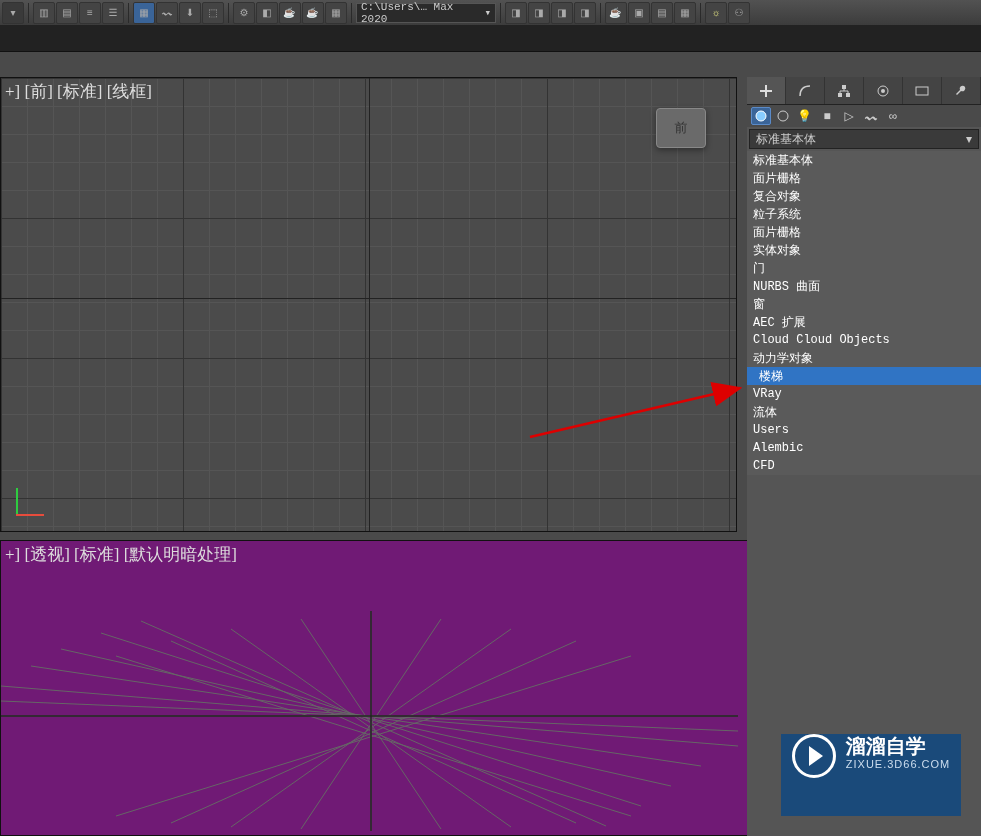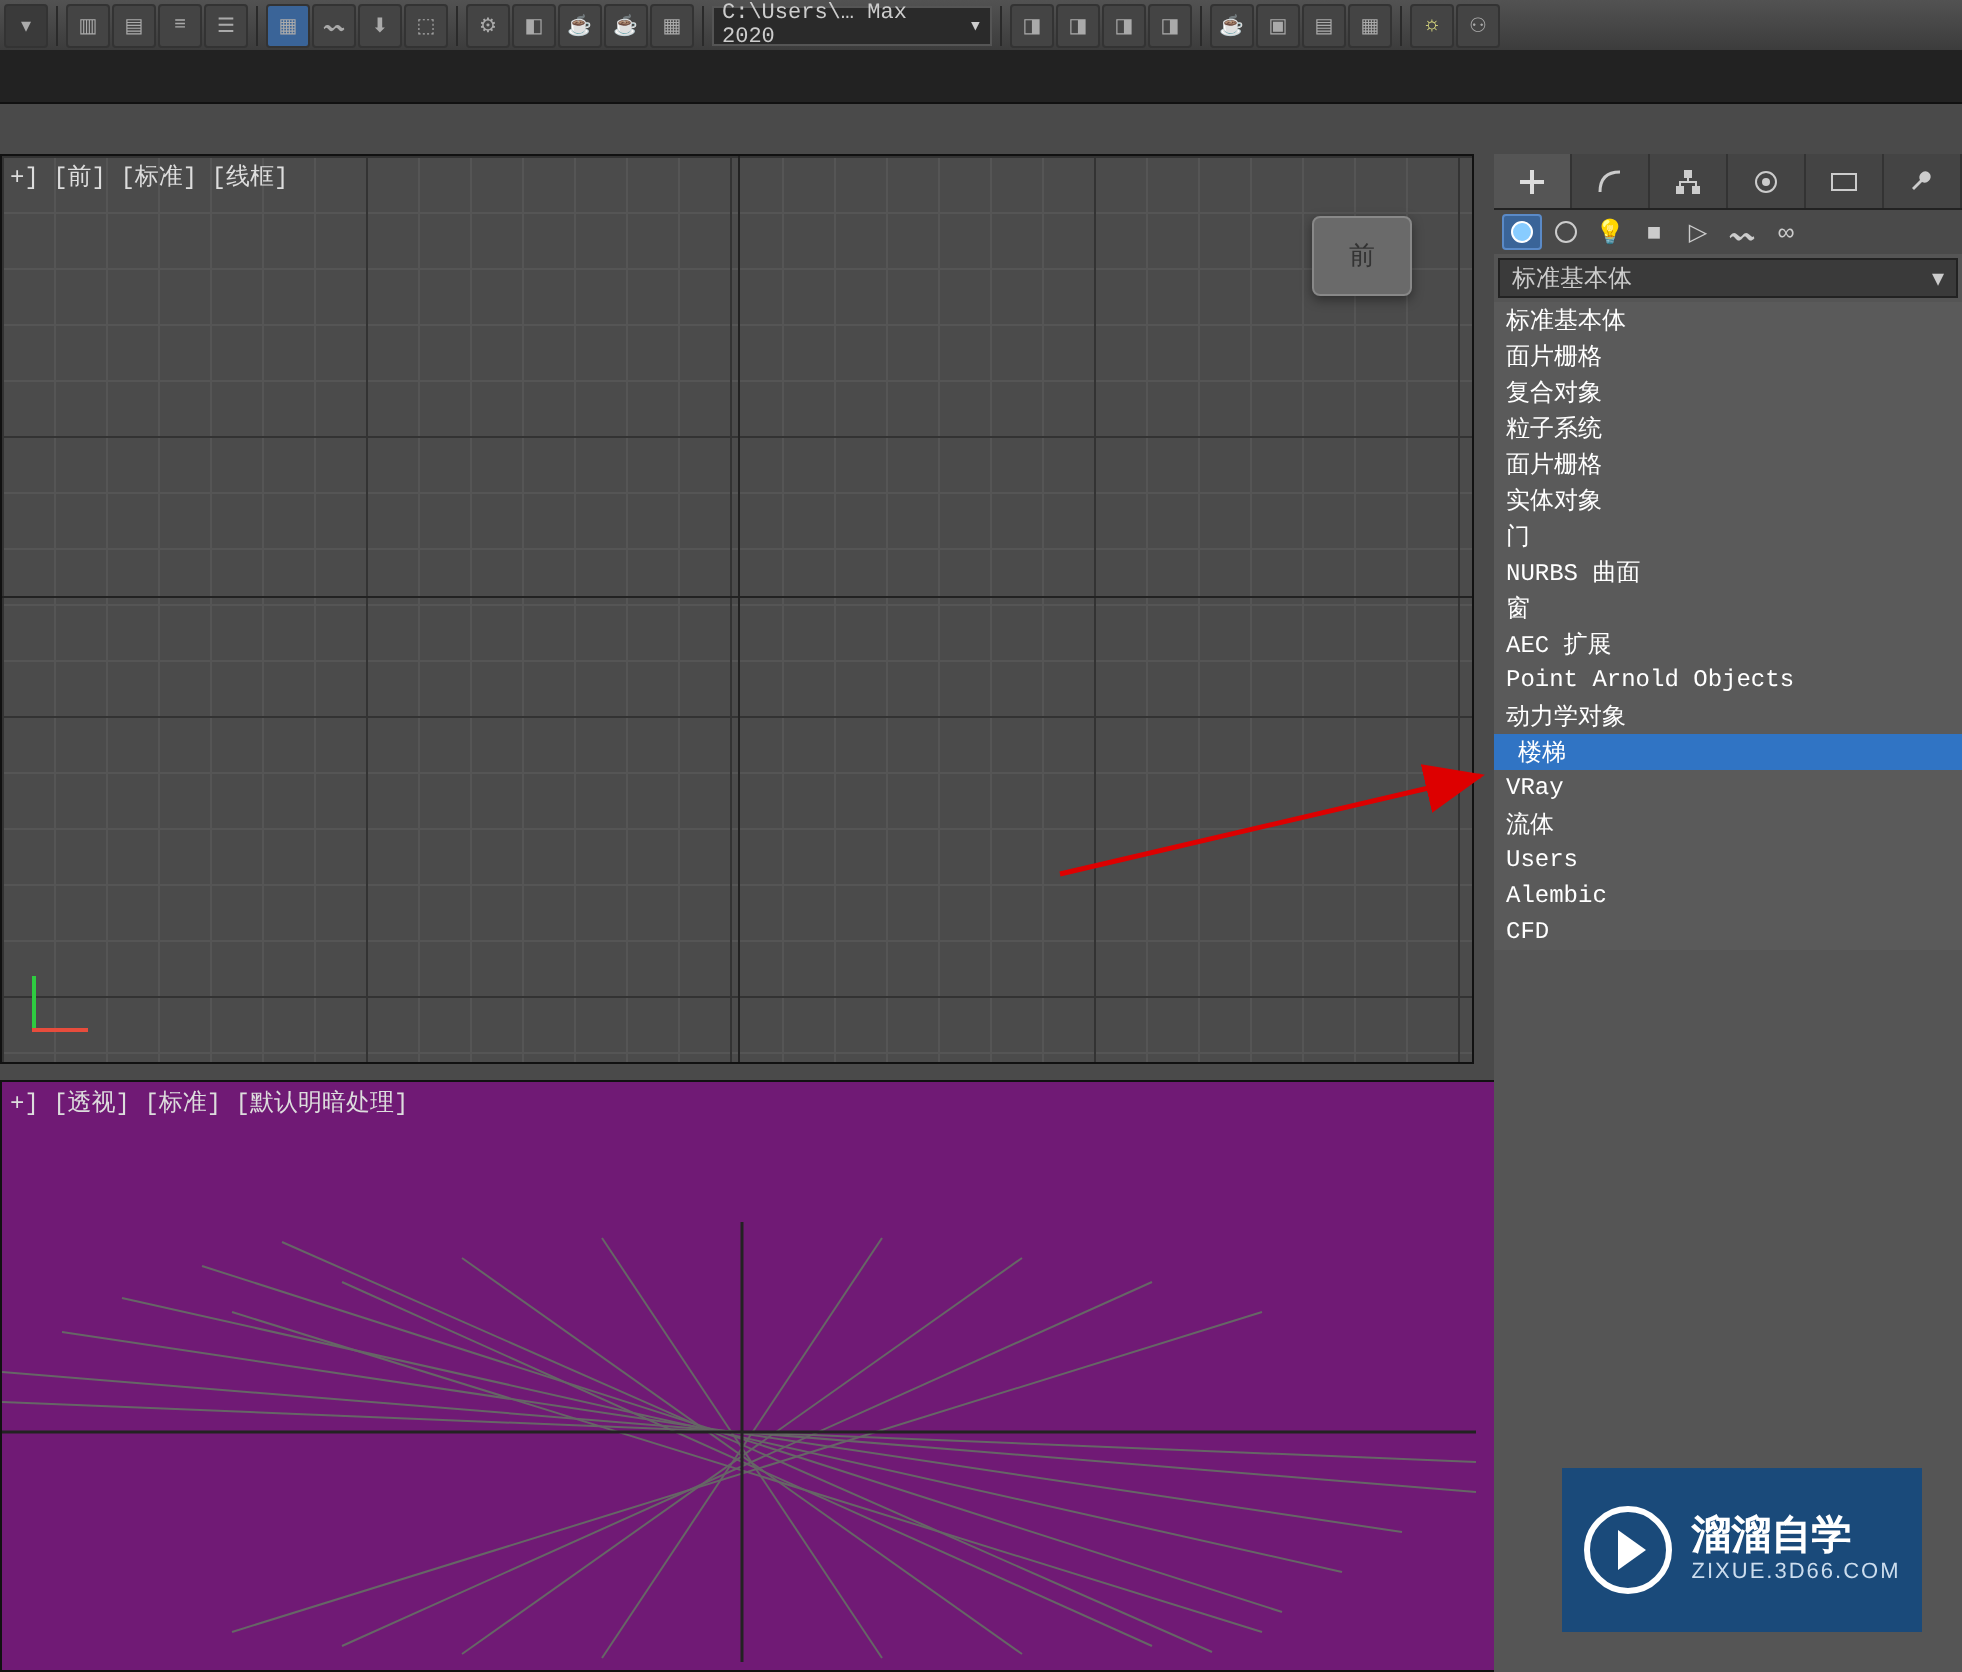--- a/index.html
+++ b/index.html
@@ -89,23 +89,23 @@
   top: 488px;
   left: 0;
   width: 881px;
   height: 296px;
   background: #701a75;
 }
 .viewport-label {
   position: absolute;
   top: 2px;
   left: 4px;
-  font-size: 12px;
+  font-size: 17px;
   color: #ddd;
-  font-family: Liberation Mono, monospace;
+  font-family: Liberation Serif, serif;
   z-index: 5;
 }
 .viewcube {
   position: absolute;
   top: 30px;
   right: 30px;
   width: 50px;
   height: 40px;
   background: #6a6a6a;
   border: 1px solid #888;
@@ -284,21 +284,21 @@
 
 
 .watermark {
   position: absolute;
   bottom: 20px;
   right: 20px;
   width: 180px;
   height: 82px;
   background: #1a4a7a;
   display: flex;
-  align-items: center;
+  align-items: flex-start;
   justify-content: center;
   gap: 10px;
   z-index: 100;
 }
 .watermark .play-icon {
   width: 44px;
   height: 44px;
   border: 3px solid #fff;
   border-radius: 50%;
   display: flex;
@@ -511,21 +511,21 @@
         <div class="dropdown-item">标准基本体</div>
         <div class="dropdown-item">面片栅格</div>
         <div class="dropdown-item">复合对象</div>
         <div class="dropdown-item">粒子系统</div>
         <div class="dropdown-item">面片栅格</div>
         <div class="dropdown-item">实体对象</div>
         <div class="dropdown-item">门</div>
         <div class="dropdown-item">NURBS 曲面</div>
         <div class="dropdown-item">窗</div>
         <div class="dropdown-item">AEC 扩展</div>
-        <div class="dropdown-item">Point Arnold Objects</div>
+        <div class="dropdown-item">Cloud Cloud Objects</div>
         <div class="dropdown-item">动力学对象</div>
         <div class="dropdown-item highlighted">楼梯</div>
         <div class="dropdown-item">VRay</div>
         <div class="dropdown-item">流体</div>
         <div class="dropdown-item">Users</div>
         <div class="dropdown-item">Alembic</div>
         <div class="dropdown-item">CFD</div>
       </div>
   </div>
 

